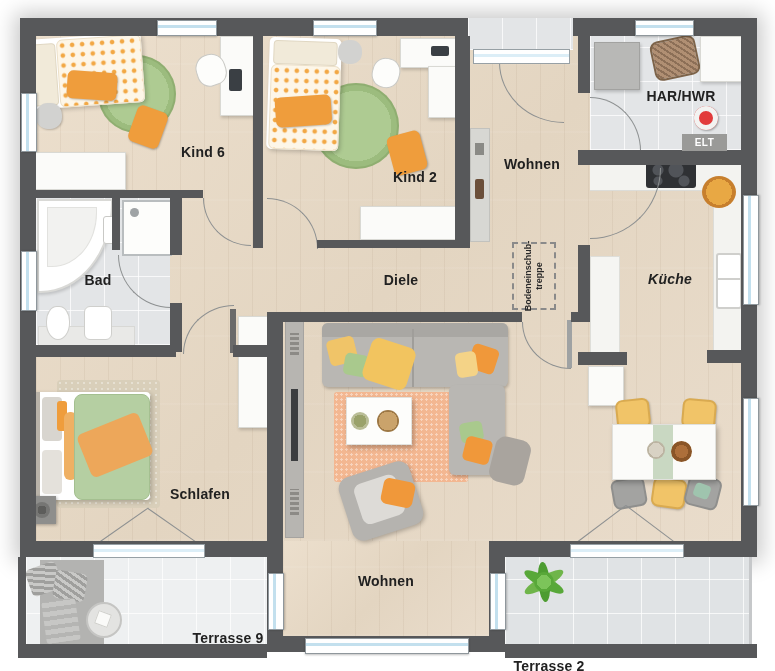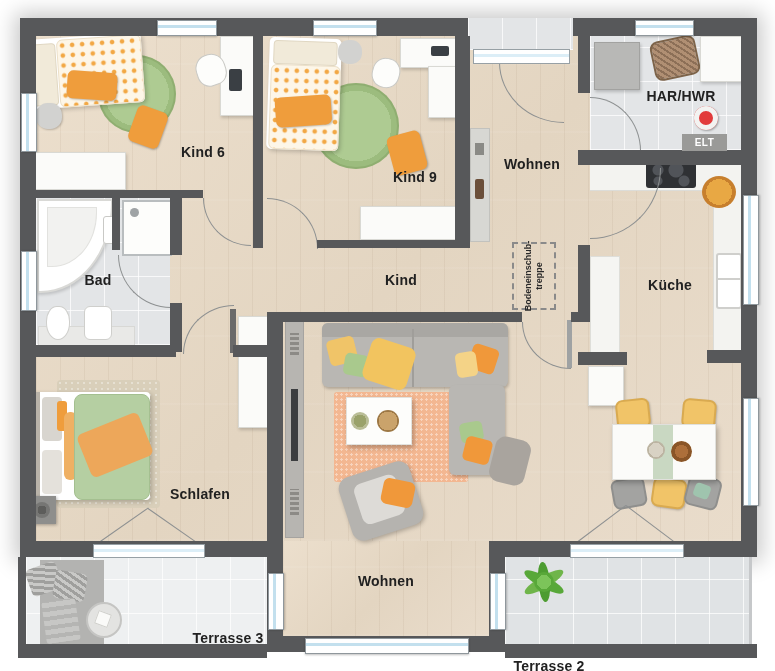--- a/index.html
+++ b/index.html
@@ -266,23 +266,23 @@
 
   <div class="doorbar" style="left:93px;top:544px;width:110px;height:12px;"></div>
   <div class="swingline" style="left:96px;top:544px;width:64px;transform:rotate(-35deg);"></div>
   <div class="swingline" style="left:148px;top:508px;width:64px;transform:rotate(35deg);"></div>
 
   <div class="doorbar" style="left:570px;top:544px;width:112px;height:12px;"></div>
   <div class="swingline" style="left:574px;top:544px;width:65px;transform:rotate(-37deg);"></div>
   <div class="swingline" style="left:626px;top:505px;width:65px;transform:rotate(37deg);"></div>
 
   <div class="label" style="left:203px;top:152px;">Kind 6</div>
-  <div class="label" style="left:415px;top:177px;">Kind 9</div>
+  <div class="label" style="left:415px;top:177px;">Kind 2</div>
   <div class="label" style="left:532px;top:164px;">Wohnen</div>
   <div class="label" style="left:681px;top:96px;">HAR/HWR</div>
   <div class="label" style="left:98px;top:280px;">Bad</div>
-  <div class="label" style="left:401px;top:280px;">Kind</div>
-  <div class="label" style="left:670px;top:285px;">Küche</div>
+  <div class="label" style="left:401px;top:280px;">Diele</div>
+  <div class="label" style="left:670px;top:279px;font-style:italic;">Küche</div>
   <div class="label" style="left:200px;top:494px;">Schlafen</div>
   <div class="label" style="left:386px;top:581px;">Wohnen</div>
-  <div class="label" style="left:228px;top:638px;">Terrasse 3</div>
+  <div class="label" style="left:228px;top:638px;">Terrasse 9</div>
   <div class="label" style="left:549px;top:638px;margin-top:28px;">Terrasse 2</div>
 </div>
 
 </body></html>

